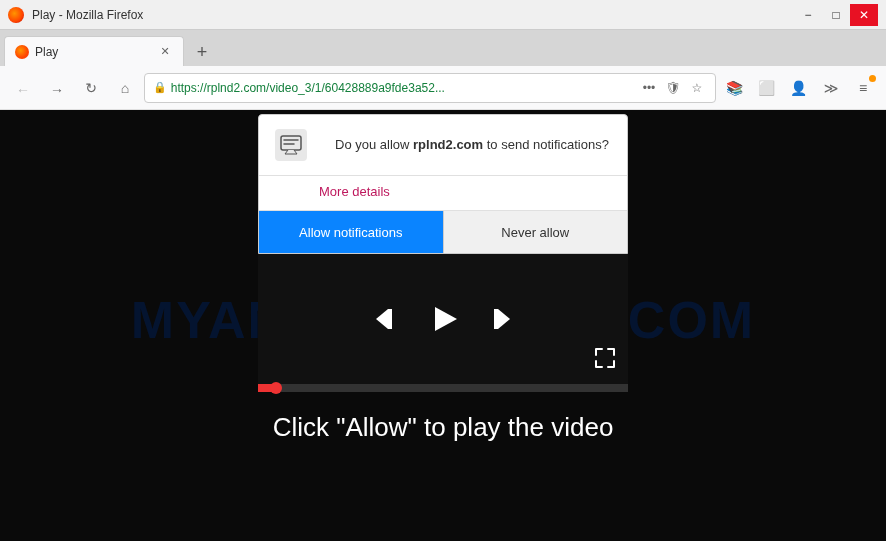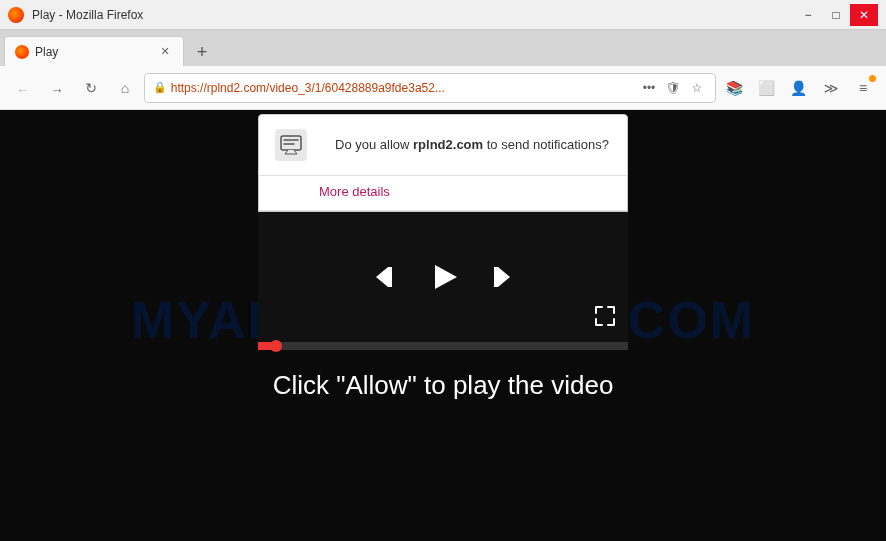--- a/index.html
+++ b/index.html
@@ -141,21 +141,21 @@
       padding: 0 8px;
       gap: 4px;
     }
     .address-bar-icon {
       font-size: 11px;
       color: #666;
     }
     .address-text {
       flex: 1;
       font-size: 12px;
-      color: #c2410c;
+      color: #15803d;
     }
     .address-icons {
       display: flex;
       align-items: center;
       gap: 4px;
     }
     .addr-icon-btn {
       width: 20px;
       height: 20px;
       display: flex;
@@ -438,20 +438,24 @@
             <path d="M8 15l-3 4h12l-3-4" fill="#e8e8e8" stroke="#555" stroke-width="1" stroke-linejoin="round"></path>
           </svg>
         </div>
         <span class="popup-question">
           <span>Do you allow </span><strong>rplnd2.com</strong><span> to send notifications?</span>
         </span>
       </div>
       <div class="popup-more-details">
         <a class="more-details-link">More details</a>
       </div>
+      <div class="popup-buttons">
+        <button class="allow-btn">Allow notifications</button>
+        <button class="never-btn">Never allow</button>
+      </div>
     </div>
 
     <div class="video-player">
       <div class="video-controls">
 
         <button class="ctrl-btn">
           <svg width="30" height="30" viewBox="0 0 30 30">
             <polygon points="15,5 3,15 15,25" fill="white"></polygon>
             <rect x="15" y="5" width="4" height="20" fill="white"></rect>
           </svg>

